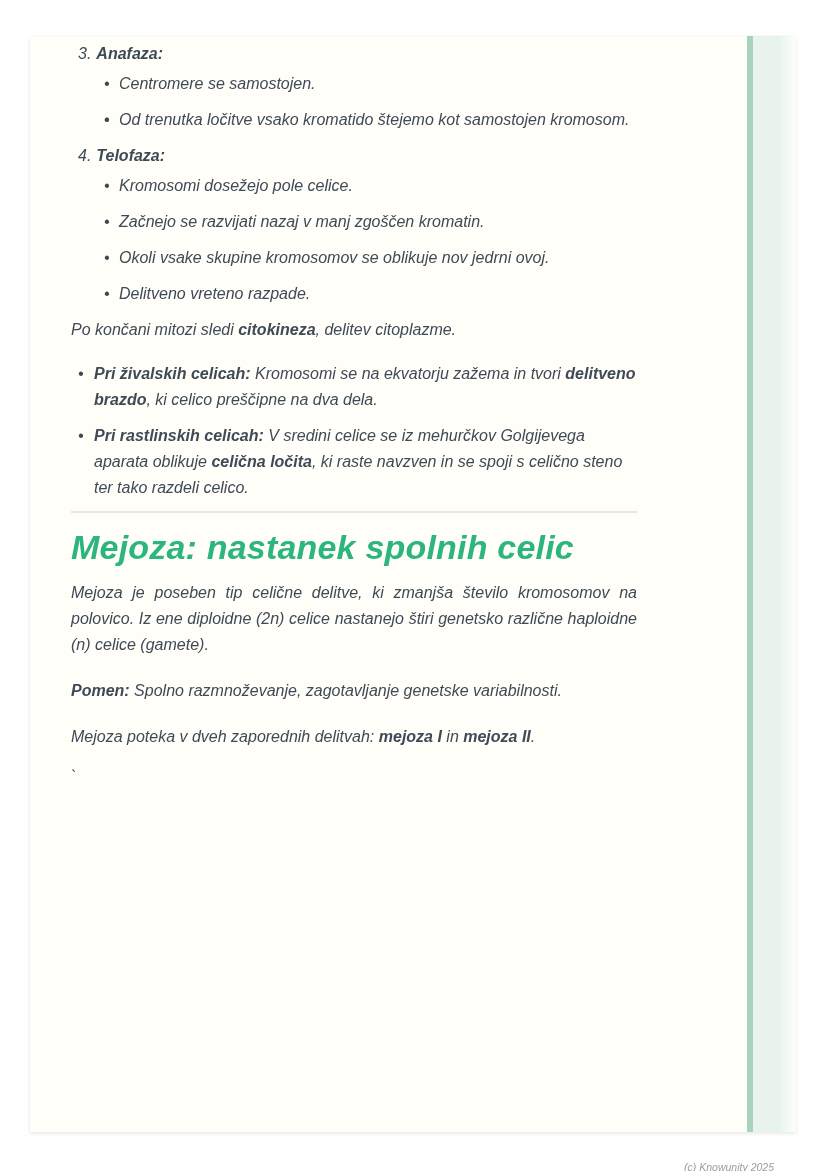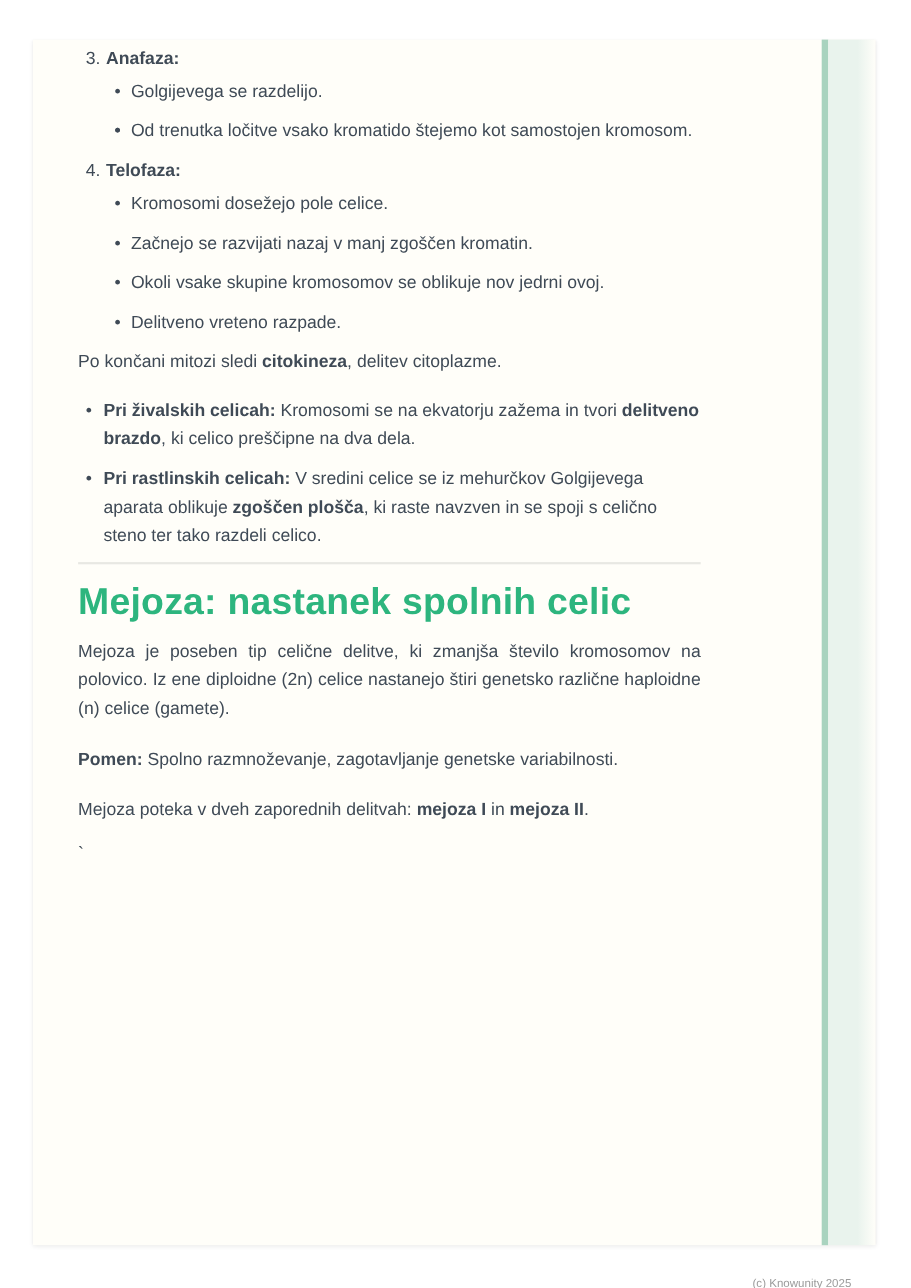--- a/index.html
+++ b/index.html
@@ -18,20 +18,21 @@
     background: var(--outer-bg, #ffffff);
     font-family: "Liberation Sans", "DejaVu Sans", sans-serif;
     overflow: hidden;
   }
   .page-card {
     position: absolute;
     left: 30px; top: 36px;
     width: 766px; height: 1096px;
     background: var(--page-bg, #fffef9);
     box-shadow: 0 0 2px rgba(0,0,0,0.05), 0 2px 4px rgba(0,0,0,0.08);
+    font-style: italic;
   }
   .stripe-dark {
     position: absolute; top: 0; bottom: 0;
     left: 717px; width: 6px;
     background: var(--stripe-dark, #a9d3bf);
     z-index: 0;
   }
   .stripe-light {
     position: absolute; top: 0; bottom: 0;
     left: 723px; width: 43px;
@@ -95,21 +96,21 @@
   <div class="stripe-light"></div>
 
   <div class="content">
 
     <div class="num-title">
       <span class="num">3.</span><span class="bold">Anafaza:</span>
     </div>
     <ul class="nested">
       <li>
         <span class="dot">•</span>
-        <span>Golgijevega se razdelijo.</span>
+        <span>Centromere se samostojen.</span>
       </li>
       <li>
         <span class="dot">•</span>
       </li>
       <li>
         <span class="dot">•</span>
         <span>Od trenutka ločitve vsako kromatido štejemo kot samostojen kromosom.</span>
       </li>
     </ul>
 
@@ -137,21 +138,21 @@
 
     <p class="body-par"><span>Po končani mitozi sledi </span><b>citokineza</b><span>, delitev citoplazme.</span></p>
 
     <ul class="toplevel">
       <li>
         <span class="dot">•</span>
         <span><b>Pri živalskih celicah:</b><span> Kromosomi se na ekvatorju zažema in tvori </span><b>delitveno brazdo</b><span>, ki celico preščipne na dva dela.</span></span>
       </li>
       <li>
         <span class="dot">•</span>
-        <span><b>Pri rastlinskih celicah:</b><span> V sredini celice se iz mehurčkov Golgijevega aparata oblikuje </span><b>zgoščen plošča</b><span>, ki raste navzven in se spoji s celično steno ter tako razdeli celico.</span></span>
+        <span><b>Pri rastlinskih celicah:</b><span> V sredini celice se iz mehurčkov Golgijevega aparata oblikuje </span><b>celična ločita</b><span>, ki raste navzven in se spoji s celično steno ter tako razdeli celico.</span></span>
       </li>
     </ul>
 
     <div class="divider"></div>
 
     <h1 class="section-heading">Mejoza: nastanek spolnih celic</h1>
 
     <p class="justify">Mejoza je poseben tip celične delitve, ki zmanjša število kromosomov na polovico. Iz ene diploidne (2n) celice nastanejo štiri genetsko različne haploidne (n) celice (gamete).</p>
 
     <p class="gap20"><b>Pomen:</b><span> Spolno razmnoževanje, zagotavljanje genetske variabilnosti.</span></p>

